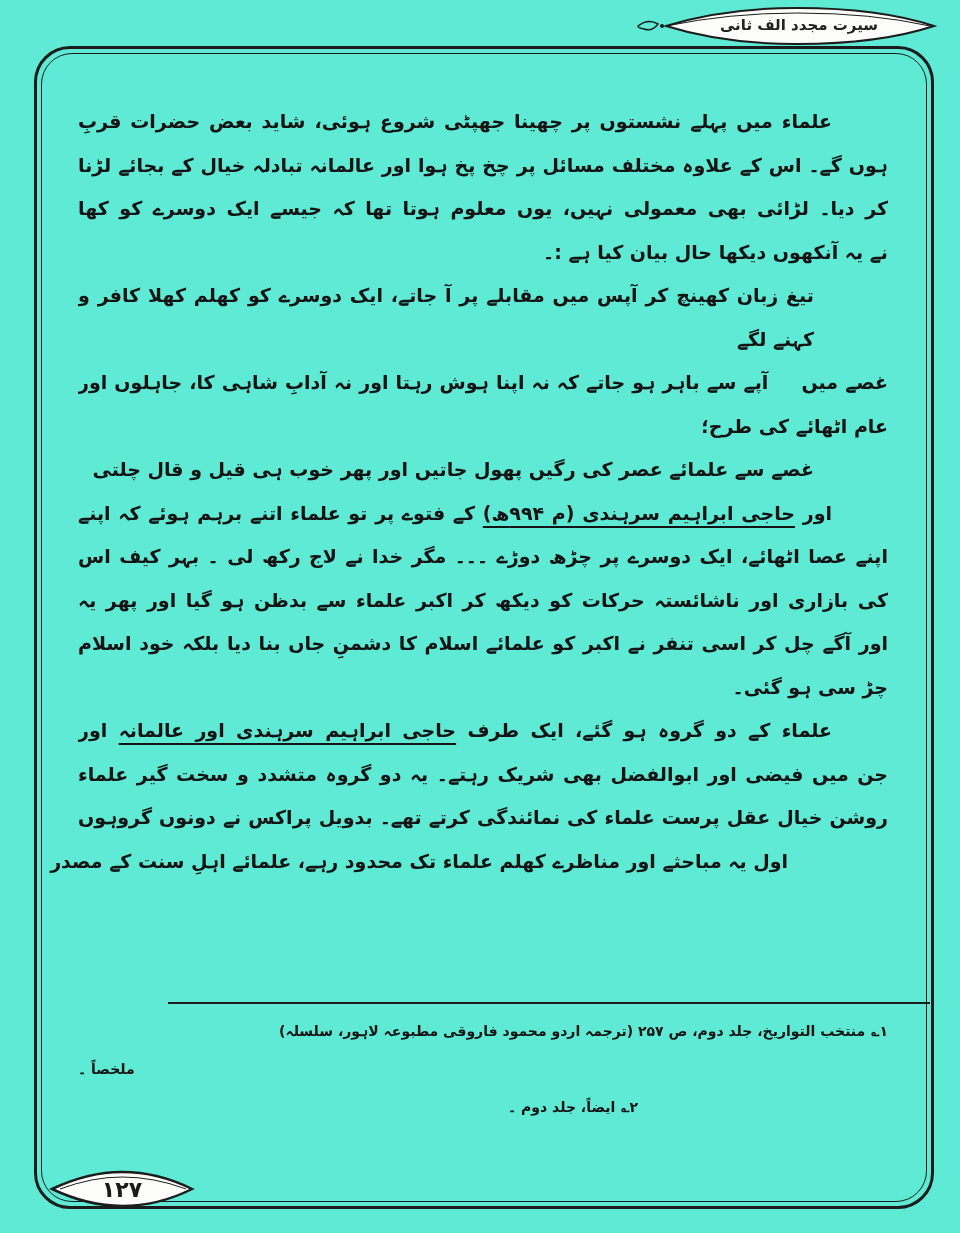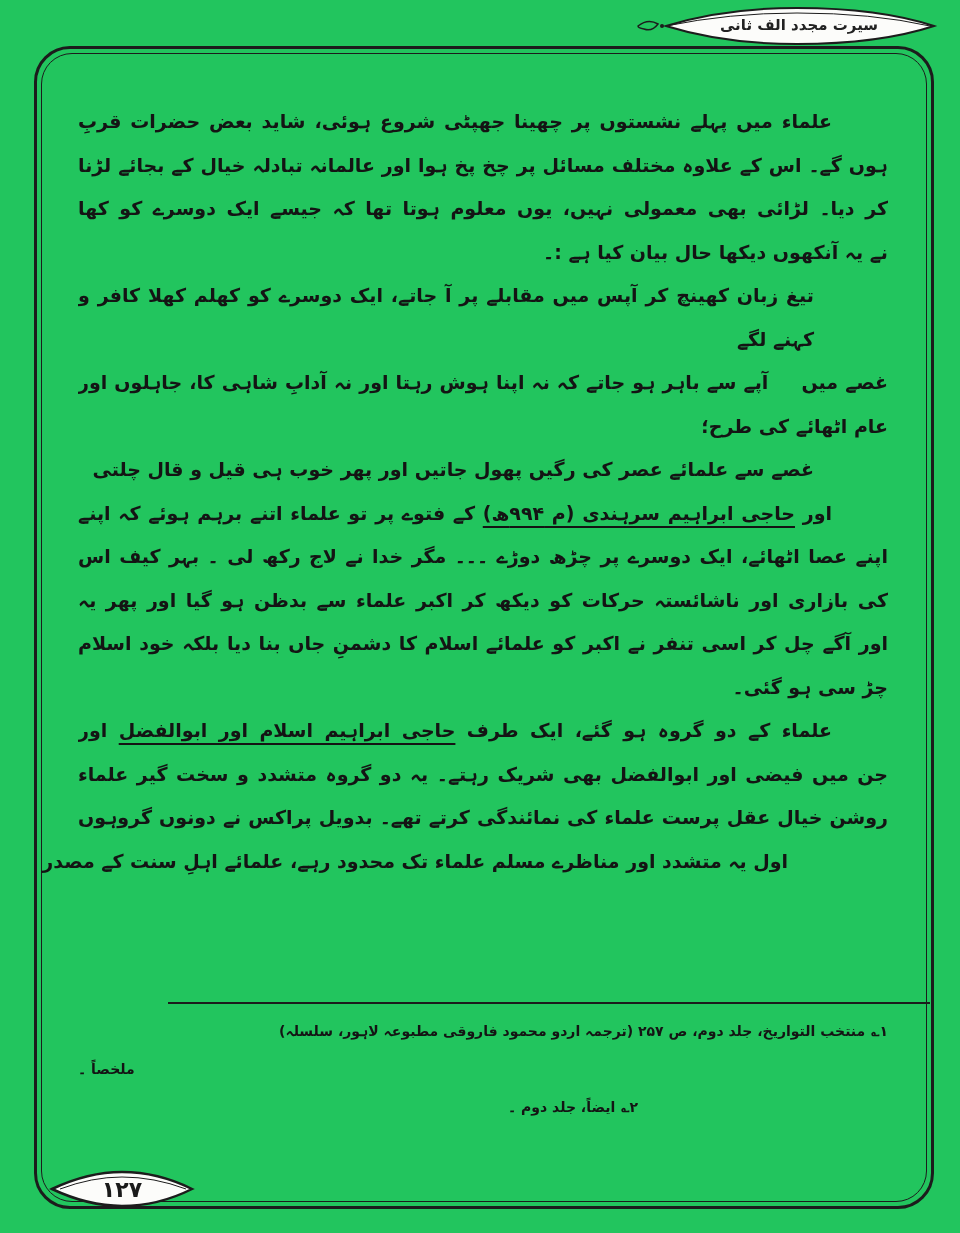--- a/index.html
+++ b/index.html
@@ -5,21 +5,21 @@
   html,body{margin:0;padding:0;}
   body{
     width:960px;height:1233px;
     background:#f6f6f3;
     font-family:"DejaVu Sans",sans-serif;
     color:#141414;
     position:relative;
     overflow:hidden;
   }
   .page{
-    position:absolute;inset:0;background:#22c55e;
+    position:absolute;inset:0;background:#5eead4;
   }
   
   .frame-outer{
     position:absolute;left:34px;top:46px;right:26px;bottom:24px;
     border:3px solid #1c1c1c;border-radius:36px;
   }
   .frame-inner{
     position:absolute;inset:4px;
     border:1.5px solid #1c1c1c;border-radius:31px;
   }
@@ -96,24 +96,24 @@
     <div class="text-line full ind-q">تیغ زبان کھینچ کر آپس میں مقابلے پر آ جاتے، ایک دوسرے کو کھلم کھلا کافر و گمراہ</div>
     <div class="text-line ind-q">کہنے لگے</div>
     <div class="text-line full">غصے میں   آپے سے باہر ہو جاتے کہ نہ اپنا ہوش رہتا اور نہ آدابِ شاہی کا، جاہلوں اور</div>
     <div class="text-line">عام اٹھائے کی طرح؛</div>
     <div class="text-line ind-q">غصے سے علمائے عصر کی رگیں پھول جاتیں اور پھر خوب ہی قیل و قال چلتی</div>
     <div class="text-line full ind-p"><span>اور </span><span class="ul">حاجی ابراہیم سرہندی (م ۹۹۴ھ)</span><span> کے فتوے پر تو علماء اتنے برہم ہوئے کہ اپنے</span></div>
     <div class="text-line full">اپنے عصا اٹھائے، ایک دوسرے پر چڑھ دوڑے ۔۔۔ مگر خدا نے لاج رکھ لی ۔ بہر کیف اس قسم</div>
     <div class="text-line full">کی بازاری اور ناشائستہ حرکات کو دیکھ کر اکبر علماء سے بدظن ہو گیا اور پھر یہ بدظنی تنفر میں بدل گئی</div>
     <div class="text-line full">اور آگے چل کر اسی تنفر نے اکبر کو علمائے اسلام کا دشمنِ جاں بنا دیا بلکہ خود اسلام سے اس کو ایک قسم کی</div>
     <div class="text-line">چڑ سی ہو گئی۔</div>
-    <div class="text-line full ind-p"><span>علماء کے دو گروہ ہو گئے، ایک طرف </span><span class="ul">حاجی ابراہیم اسلام اور ابوالفضل</span><span> اور دوسری طرف</span></div>
+    <div class="text-line full ind-p"><span>علماء کے دو گروہ ہو گئے، ایک طرف </span><span class="ul">حاجی ابراہیم سرہندی اور عالمانہ</span><span> اور دوسری طرف</span></div>
     <div class="text-line full">جن میں فیضی اور ابوالفضل بھی شریک رہتے۔ یہ دو گروہ متشدد و سخت گیر علماء اور باصطلاحِ زمانۂ حاضرہ</div>
     <div class="text-line full">روشن خیال عقل پرست علماء کی نمائندگی کرتے تھے۔ بدویل پراکس نے دونوں گروہوں کے درمیان</div>
-    <div class="text-line ind-c">اول یہ متشدد اور مناظرے مسلم علماء تک محدود رہے، علمائے اہلِ سنت کے مصدر</div>
+    <div class="text-line ind-c">اول یہ مباحثے اور مناظرے کھلم علماء تک محدود رہے، علمائے اہلِ سنت کے مصدر</div>
   </div>
 
   <div class="footnote-rule"></div>
 
   <div class="footnotes">
     <div class="footnote"><span class="fn-marker">۱؎</span><span>منتخب التواریخ، جلد دوم، ص ۲۵۷ (ترجمہ اردو محمود فاروقی مطبوعہ لاہور، سلسلہ)</span></div>
     <div class="footnote fn-left">ملخصاً ۔</div>
     <div class="footnote fn-row3"><span class="fn-marker">۲؎</span><span>ایضاً، جلد دوم ۔</span></div>
   </div>
 

